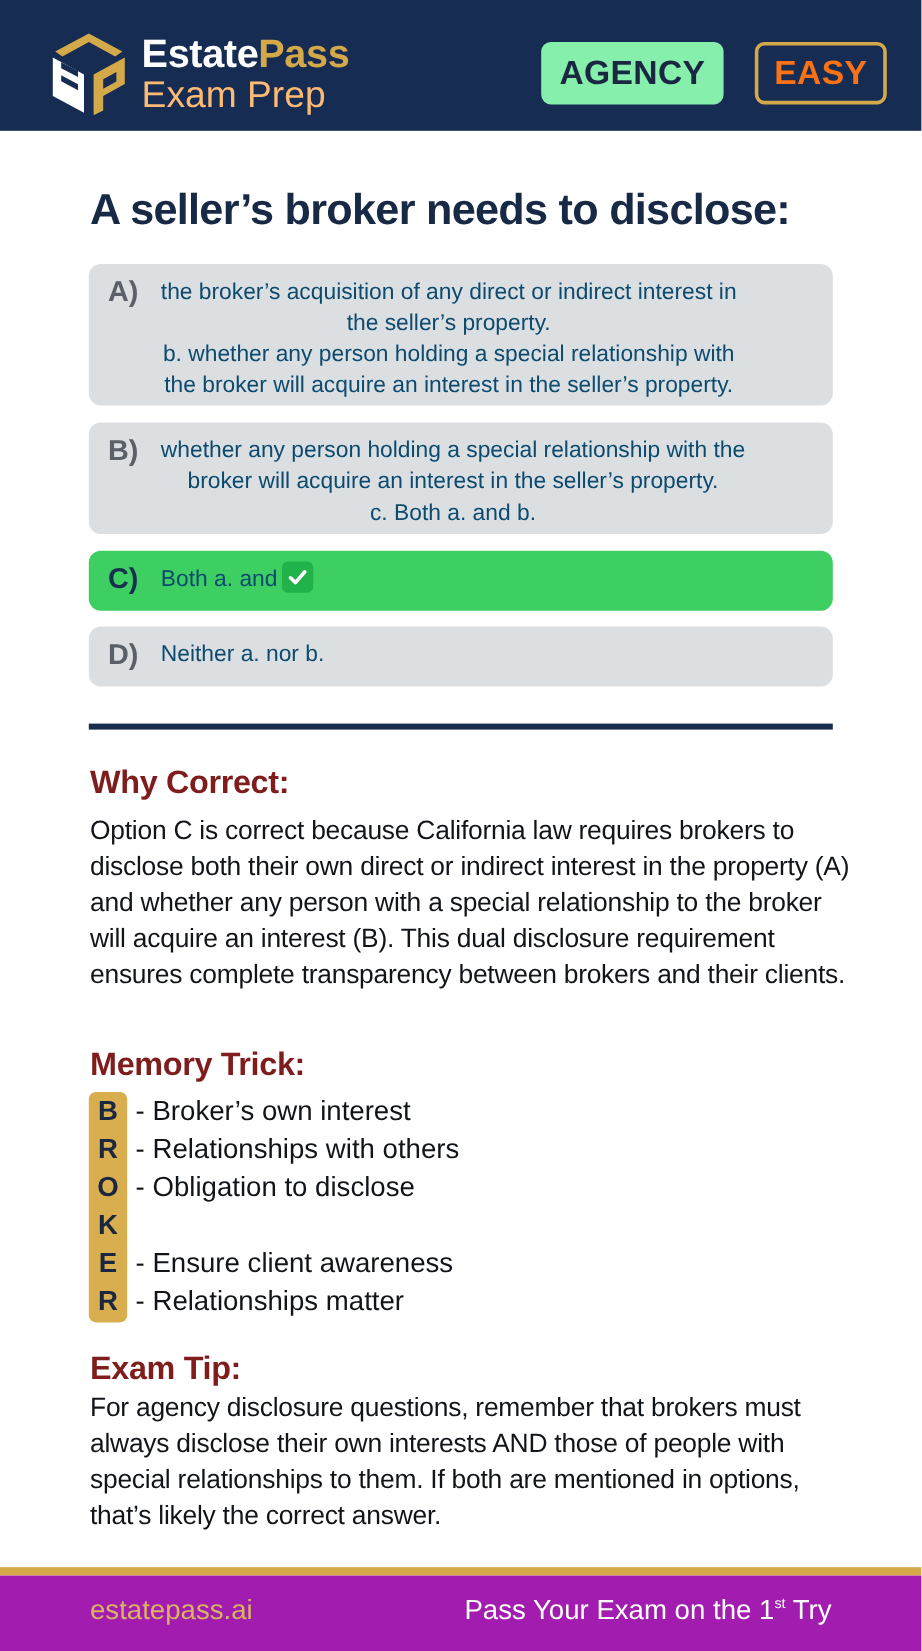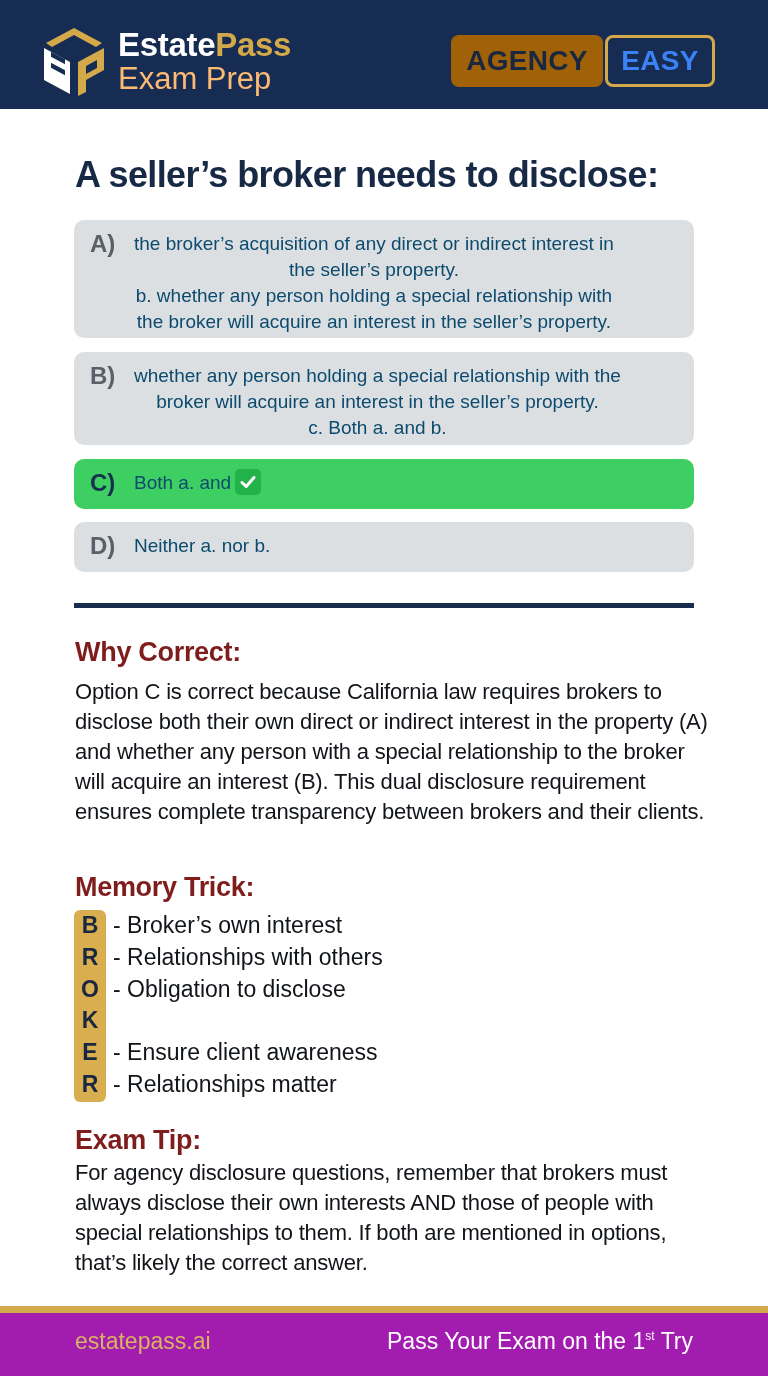--- a/index.html
+++ b/index.html
@@ -14,22 +14,22 @@
     .brand { position: absolute; left: 118px; top: 28px; }
     .brand-line1 { font-family: "Liberation Sans", sans-serif; font-weight: bold; font-size: 33px; line-height: 34px; color: #ffffff; letter-spacing: -0.3px; }
     .brand-line1 .accent { color: #d4a94a; }
     .brand-line2 { font-family: "Liberation Sans", sans-serif; font-size: 31px; line-height: 34px; color: #fdba74; }
 
     .badge {
       position: absolute; top: 35px; height: 52px; border-radius: 8px;
       font-family: "Liberation Sans", sans-serif; font-weight: bold; font-size: 28px;
       display: flex; align-items: center; justify-content: center; letter-spacing: 0.3px;
     }
-    .badge-topic { left: 451px; width: 152px; background: #a16207; color: #1a2740; }
-    .badge-level { left: 605px; width: 110px; border: 3px solid #d4a94a; color: #3b82f6; background: transparent; }
+    .badge-topic { left: 451px; width: 152px; background: #86efac; color: #1a2740; }
+    .badge-level { left: 629px; width: 110px; border: 3px solid #d4a94a; color: #f97316; background: transparent; }
 
     .question {
       position: absolute; left: 75px; top: 152px; width: 640px;
       font-family: "Liberation Sans", sans-serif; font-weight: bold; font-size: 36px;
       color: #182945; letter-spacing: -0.6px; line-height: 46px;
     }
 
     .option {
       position: absolute; left: 74px; width: 620px; background: #dcdfe2; border-radius: 10px;
       display: flex; align-items: flex-start; padding: 11px 14px 0 16px;

